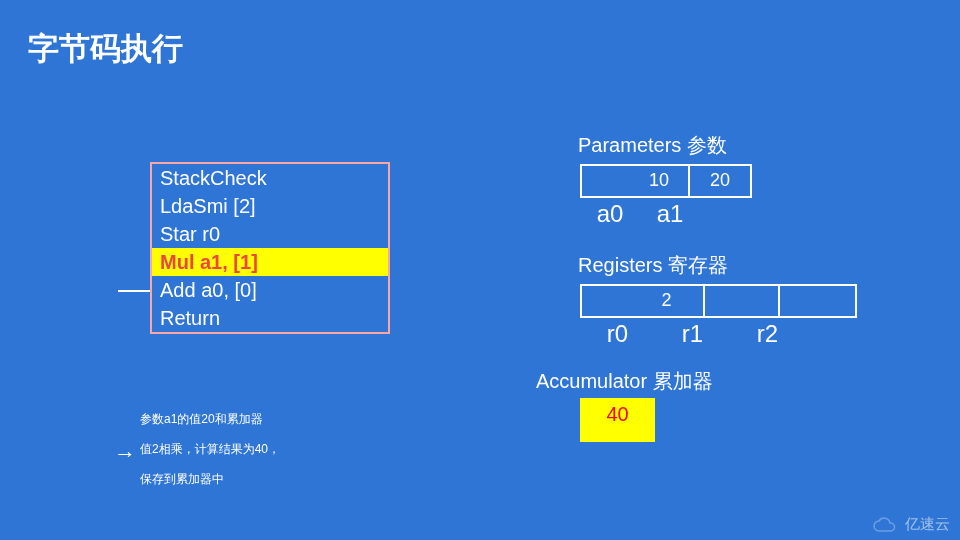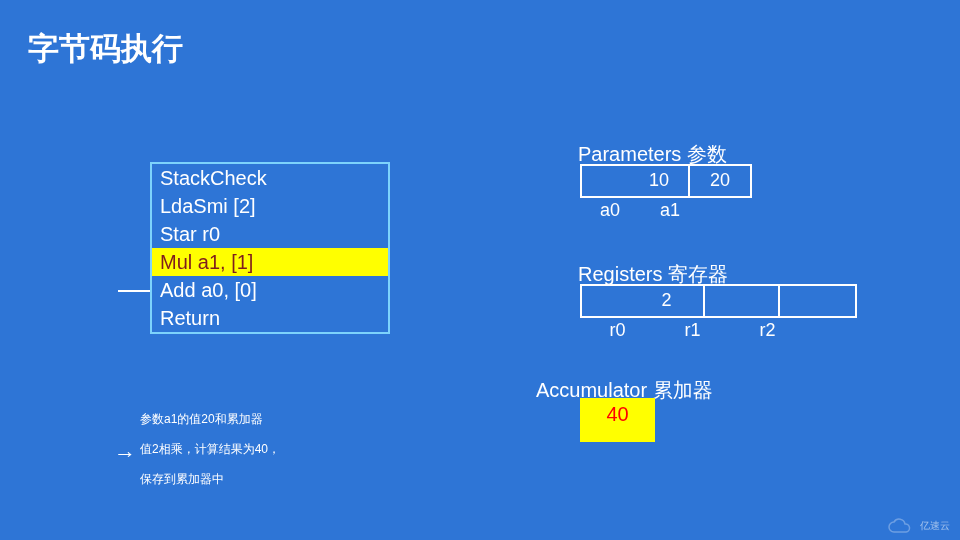--- a/index.html
+++ b/index.html
@@ -17,33 +17,34 @@
     left: 28px;
     top: 28px;
     font-size: 31px;
     font-weight: bold;
   }
   .bytecode-box {
     position: absolute;
     left: 150px;
     top: 162px;
     width: 240px;
-    border: 2px solid #7dd3fc;
+    border: 2px solid #fca5a5;
     background: #2E75D6;
   }
   .bc-line {
     font-size: 20px;
     line-height: 28px;
     padding: 0 8px;
     color: #fff;
     white-space: nowrap;
   }
   .bc-line.hl {
     background: #FFFF00;
-    color: #7f1d1d;
+    color: #ef4444;
+    font-weight: bold;
   }
   .pointer-line {
     position: absolute;
     left: 118px;
     top: 290px;
     width: 32px;
     border-top: 2px solid #fff;
   }
   .note-arrow {
     position: absolute;
@@ -54,21 +55,20 @@
   .note {
     position: absolute;
     left: 140px;
     top: 404px;
     font-size: 12px;
     line-height: 30px;
   }
   .section-label {
     position: absolute;
     font-size: 20px;
-    margin-top: 9px;
   }
   .params-label { left: 578px; top: 132px; }
   .regs-label { left: 578px; top: 252px; }
   .acc-label { left: 536px; top: 368px; }
   .cells {
     position: absolute;
     display: flex;
     border: 2px solid #fff;
     padding-left: 48px;
   }
@@ -80,21 +80,21 @@
     font-size: 18px;
     line-height: 28px;
   }
   .cell:last-child { border-right: none; }
   .params-cells { left: 580px; top: 164px; }
   .regs-cells { left: 580px; top: 284px; }
   .reg-cell { width: 75px; }
   .sub-labels {
     position: absolute;
     display: flex;
-    font-size: 18px;
+    font-size: 24px;
   }
   .params-sub { left: 580px; top: 200px; }
   .params-sub span { width: 60px; text-align: center; }
   .regs-sub { left: 580px; top: 320px; }
   .regs-sub span { width: 75px; text-align: center; }
   .acc-box {
     position: absolute;
     left: 580px;
     top: 398px;
     width: 75px;
@@ -103,21 +103,21 @@
     color: #FF0000;
     text-align: center;
     font-size: 20px;
     line-height: 32px;
   }
   .watermark {
     position: absolute;
     right: 10px;
     bottom: 6px;
     color: rgba(255,255,255,0.55);
-    font-size: 10px;
+    font-size: 15px;
     display: flex;
     align-items: center;
     gap: 8px;
   }
   .watermark svg { opacity: 0.55; }
 </style>
 </head>
 <body>
 
 <div class="title">字节码执行</div>

